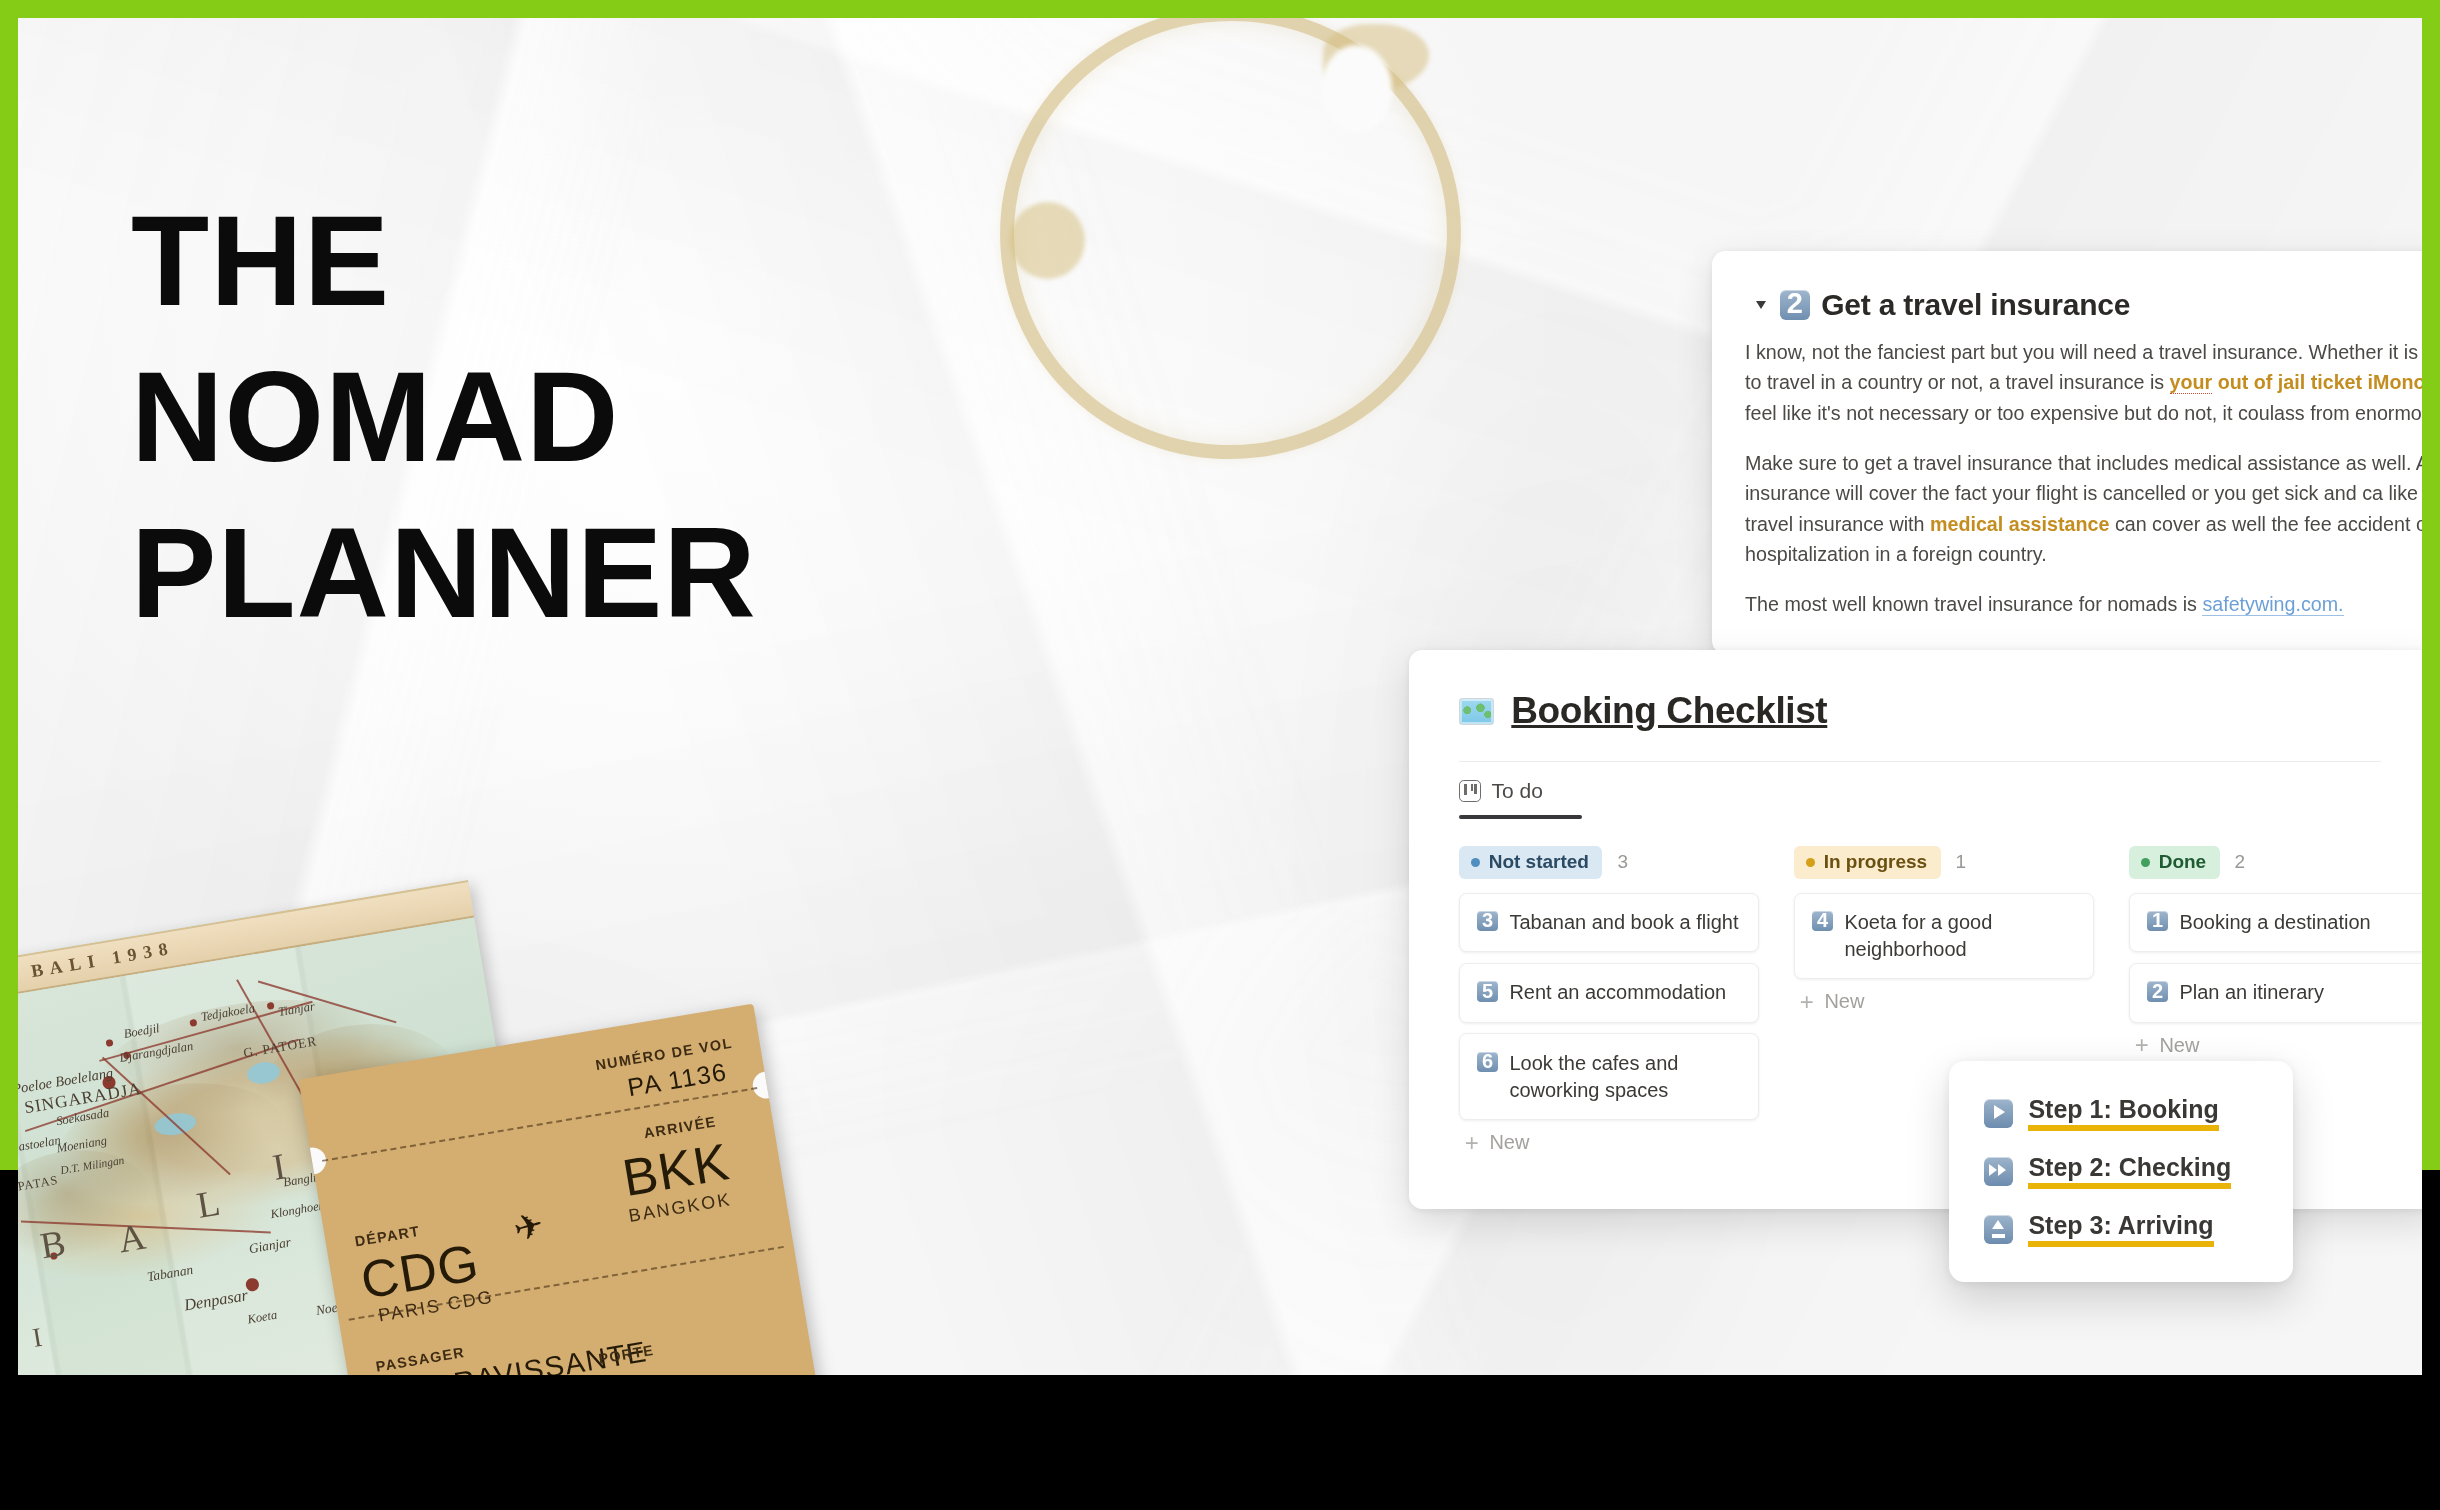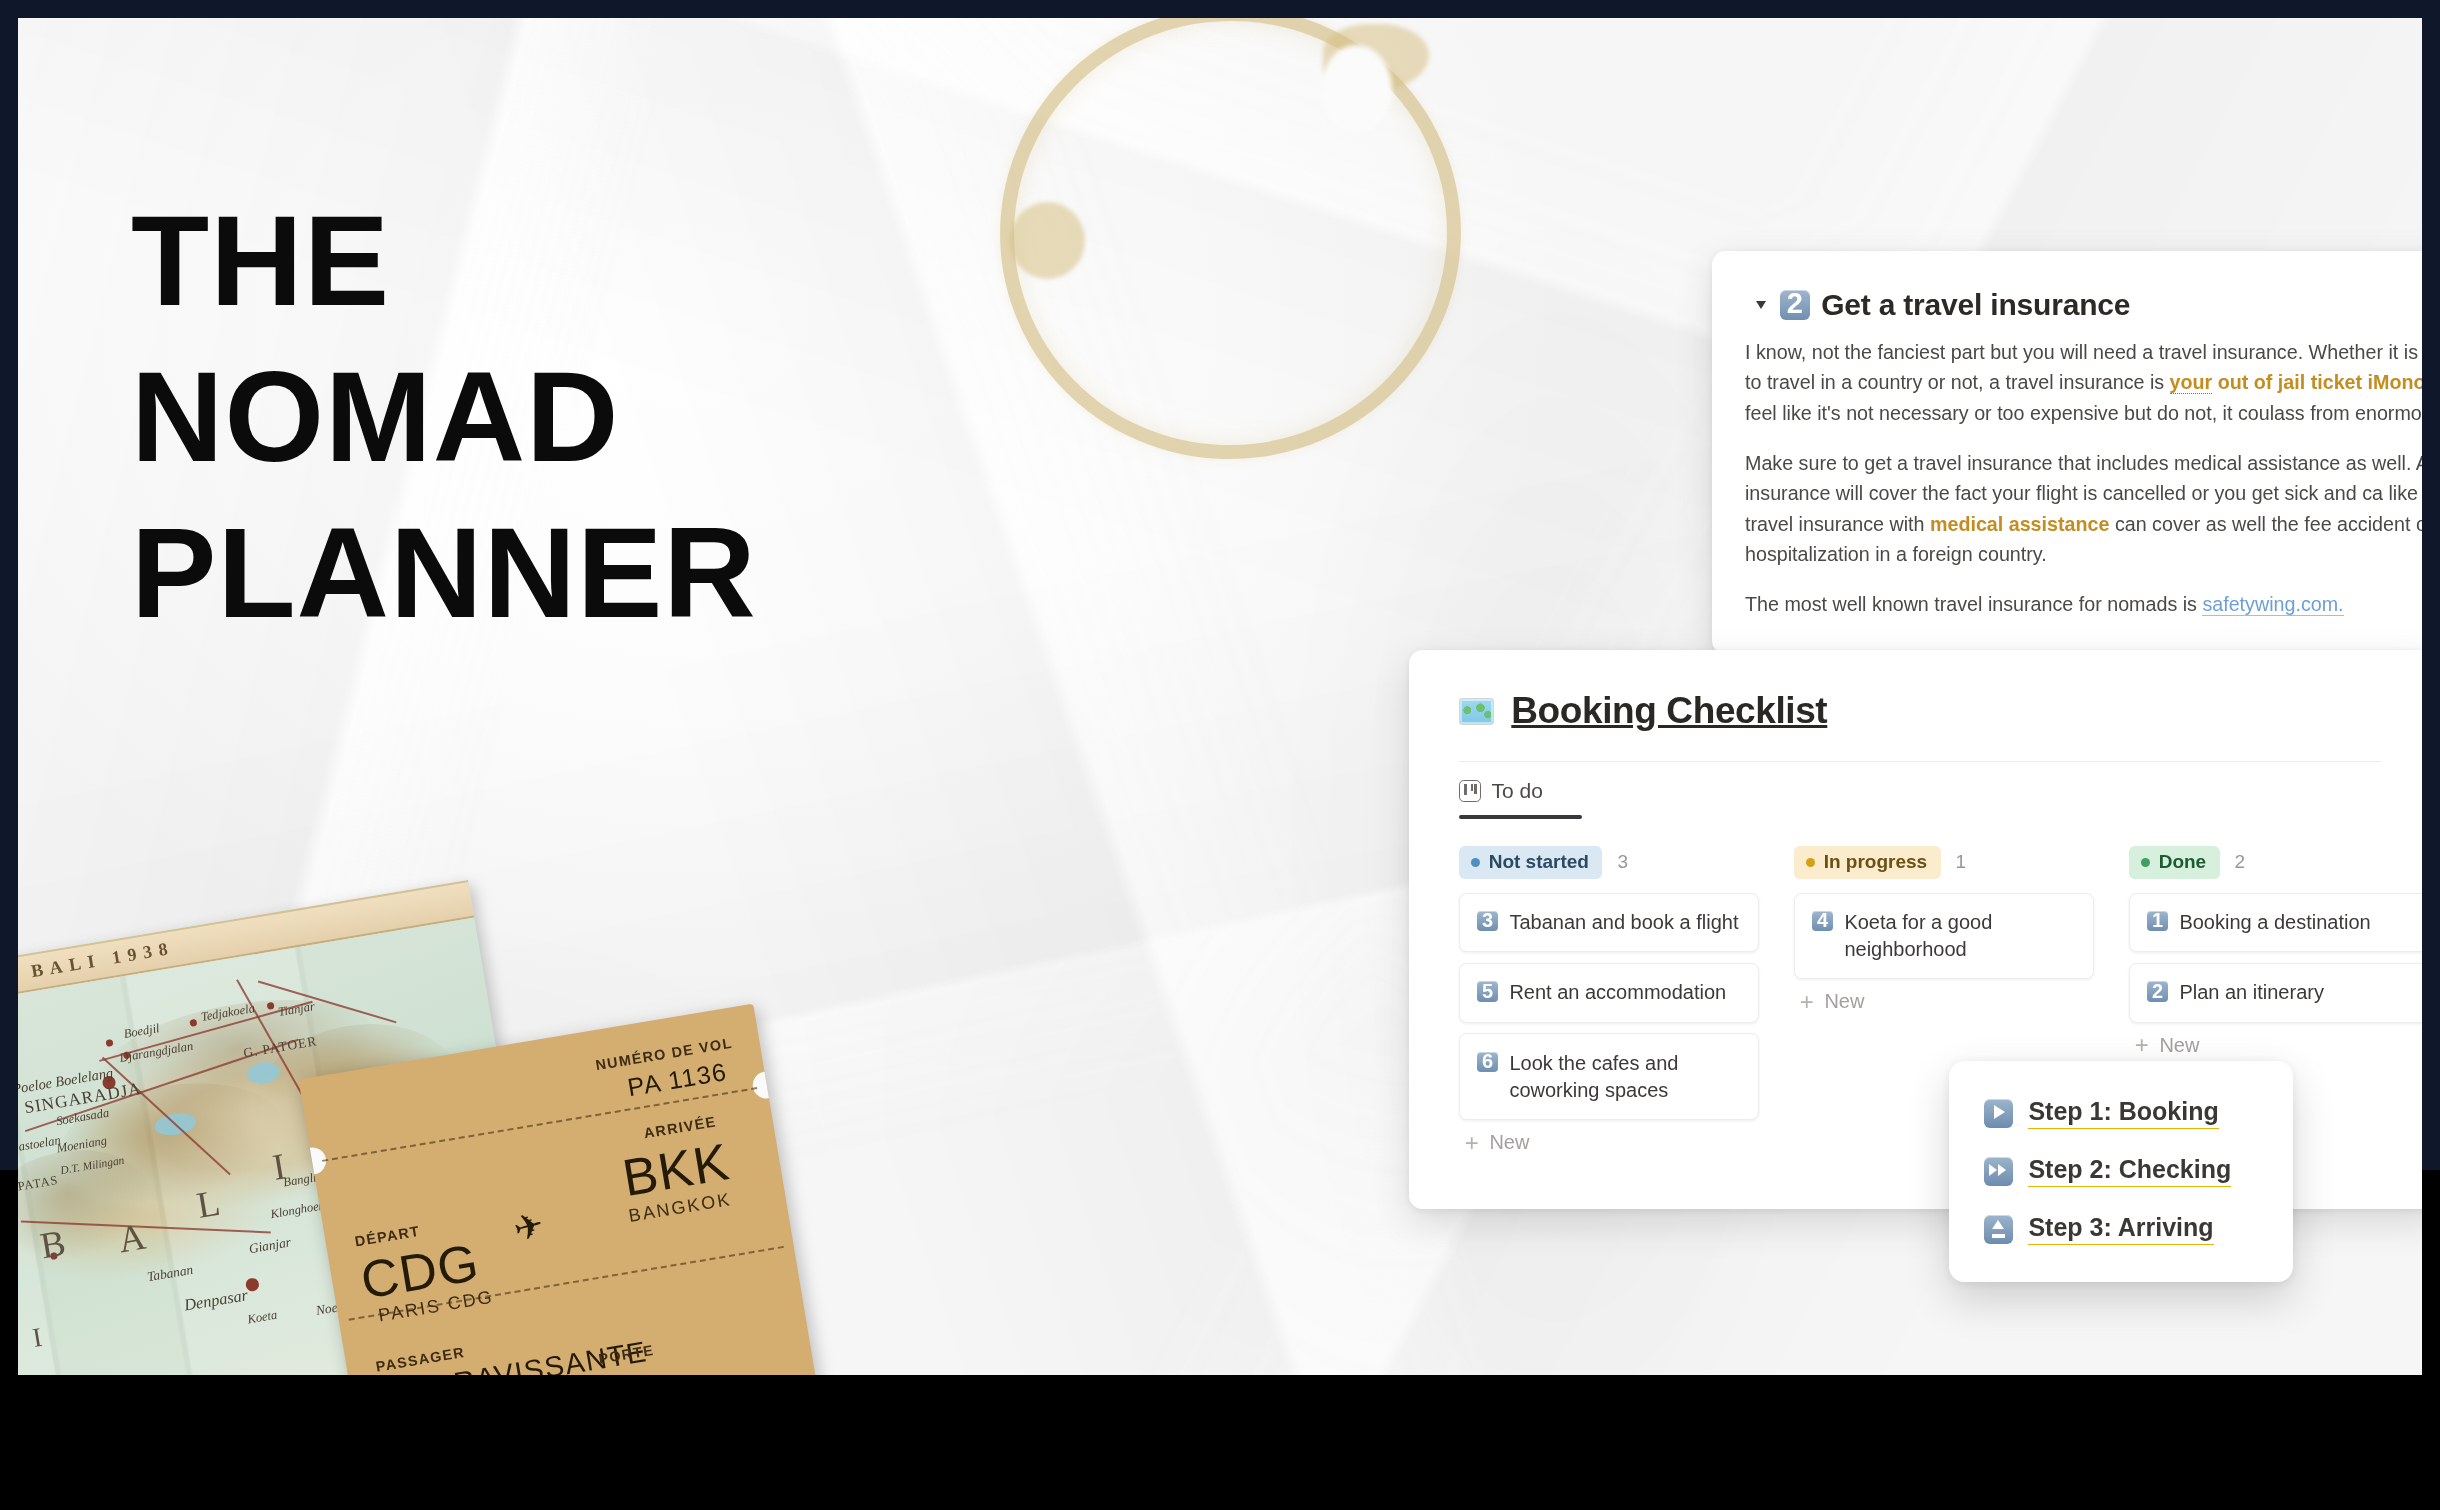--- a/index.html
+++ b/index.html
@@ -6,21 +6,21 @@
     margin: 0; padding: 0;
     background: #000;
     width: 2440px; height: 1510px;
     overflow: hidden;
   }
   * { box-sizing: border-box; }
 
   .frame {
     position: relative;
     width: 2440px; height: 1170px;
-    background: #0f172a;
+    background: #84cc16;
     font-family: "Liberation Sans", sans-serif;
   }
 
   
   .canvas {
     position: absolute;
     left: 18px; top: 18px;
     width: 2404px; height: 1357px;
     overflow: hidden;
     background:
@@ -353,21 +353,21 @@
     left: 7.7px; top: 5.8px; width: 0; height: 0;
     border-bottom: 9.6px solid #fff;
     border-left: 6.7px solid transparent;
     border-right: 6.7px solid transparent;
   }
   .ic-eject i {
     position: absolute; left: 7.7px; bottom: 5.8px; width: 13.4px; height: 3.8px; background: #fff;
   }
   .step-label {
     font-size: 25px; font-weight: 700; color: #3a3835;
-    border-bottom: 1px solid #eab308; padding-bottom: 1.9px;
+    border-bottom: 6px solid #eab308; padding-bottom: 1.9px;
   }
 </style>
 </head>
 <body>
 
 <div class="frame">
   <div class="canvas">
 
     <div class="crease"></div>
 

